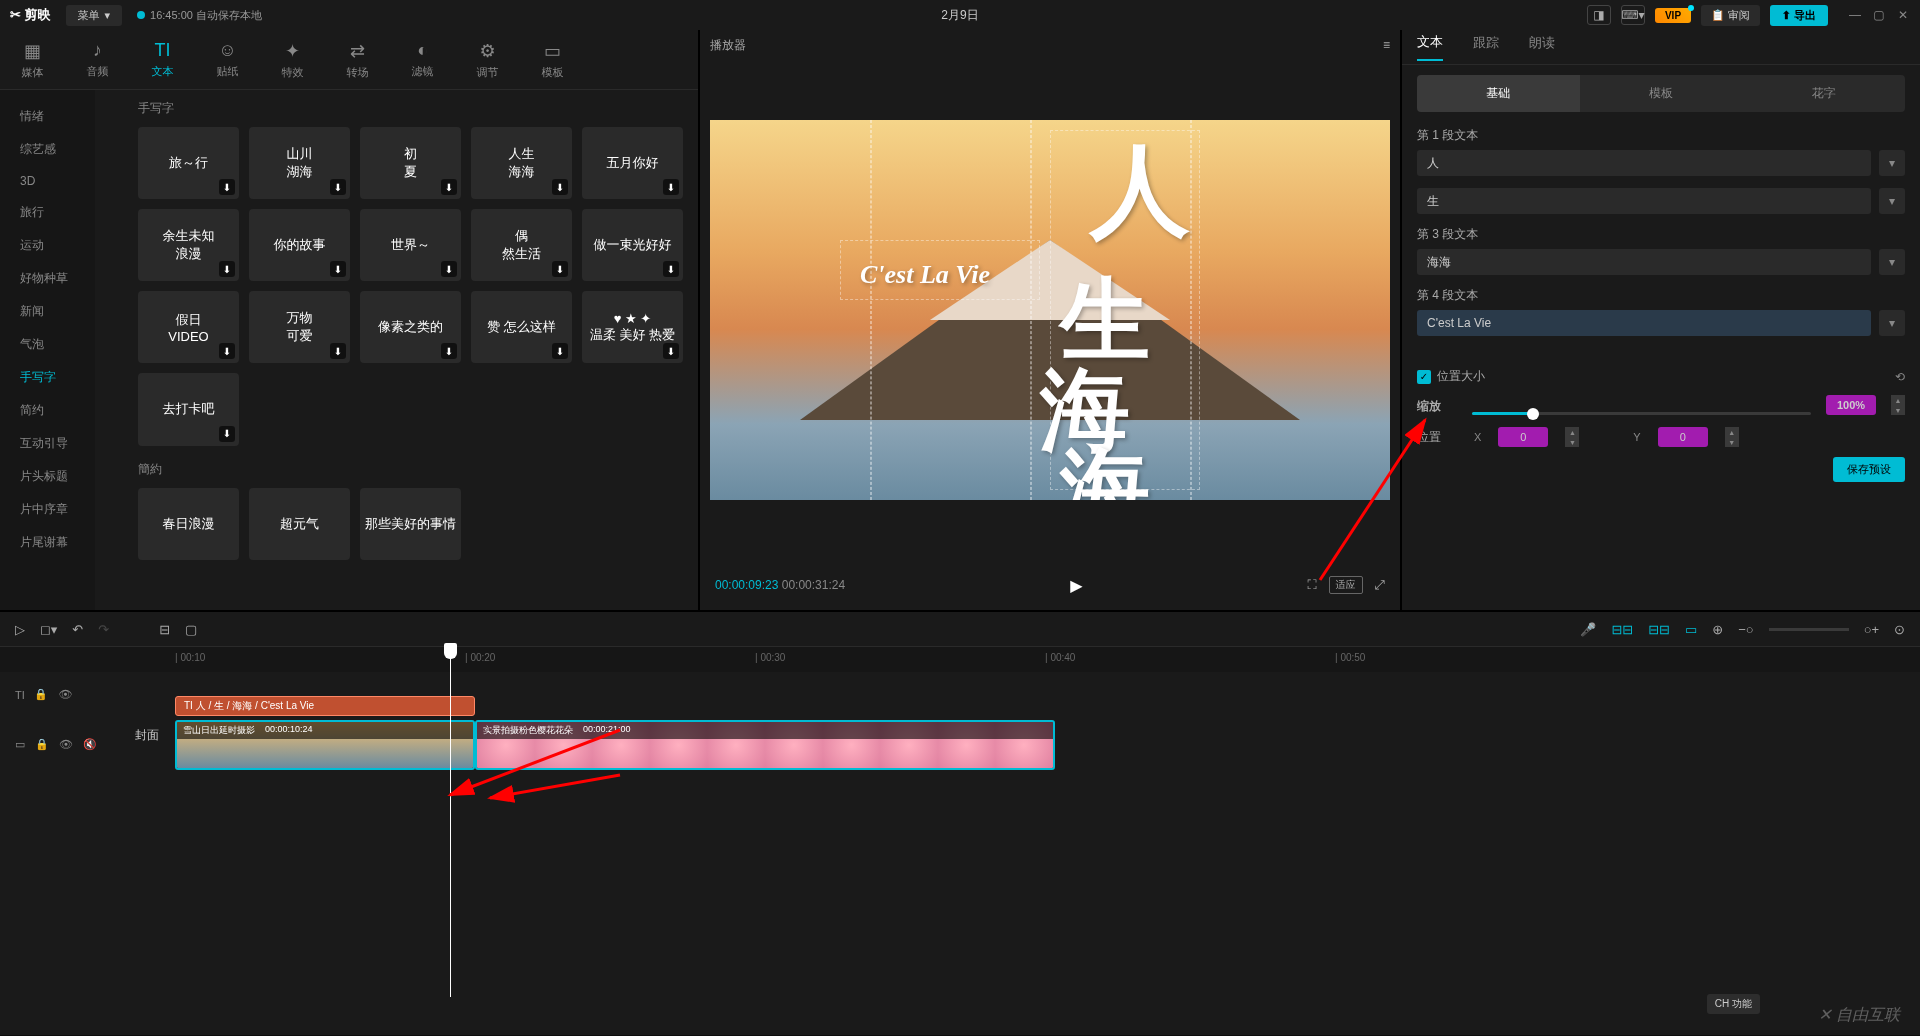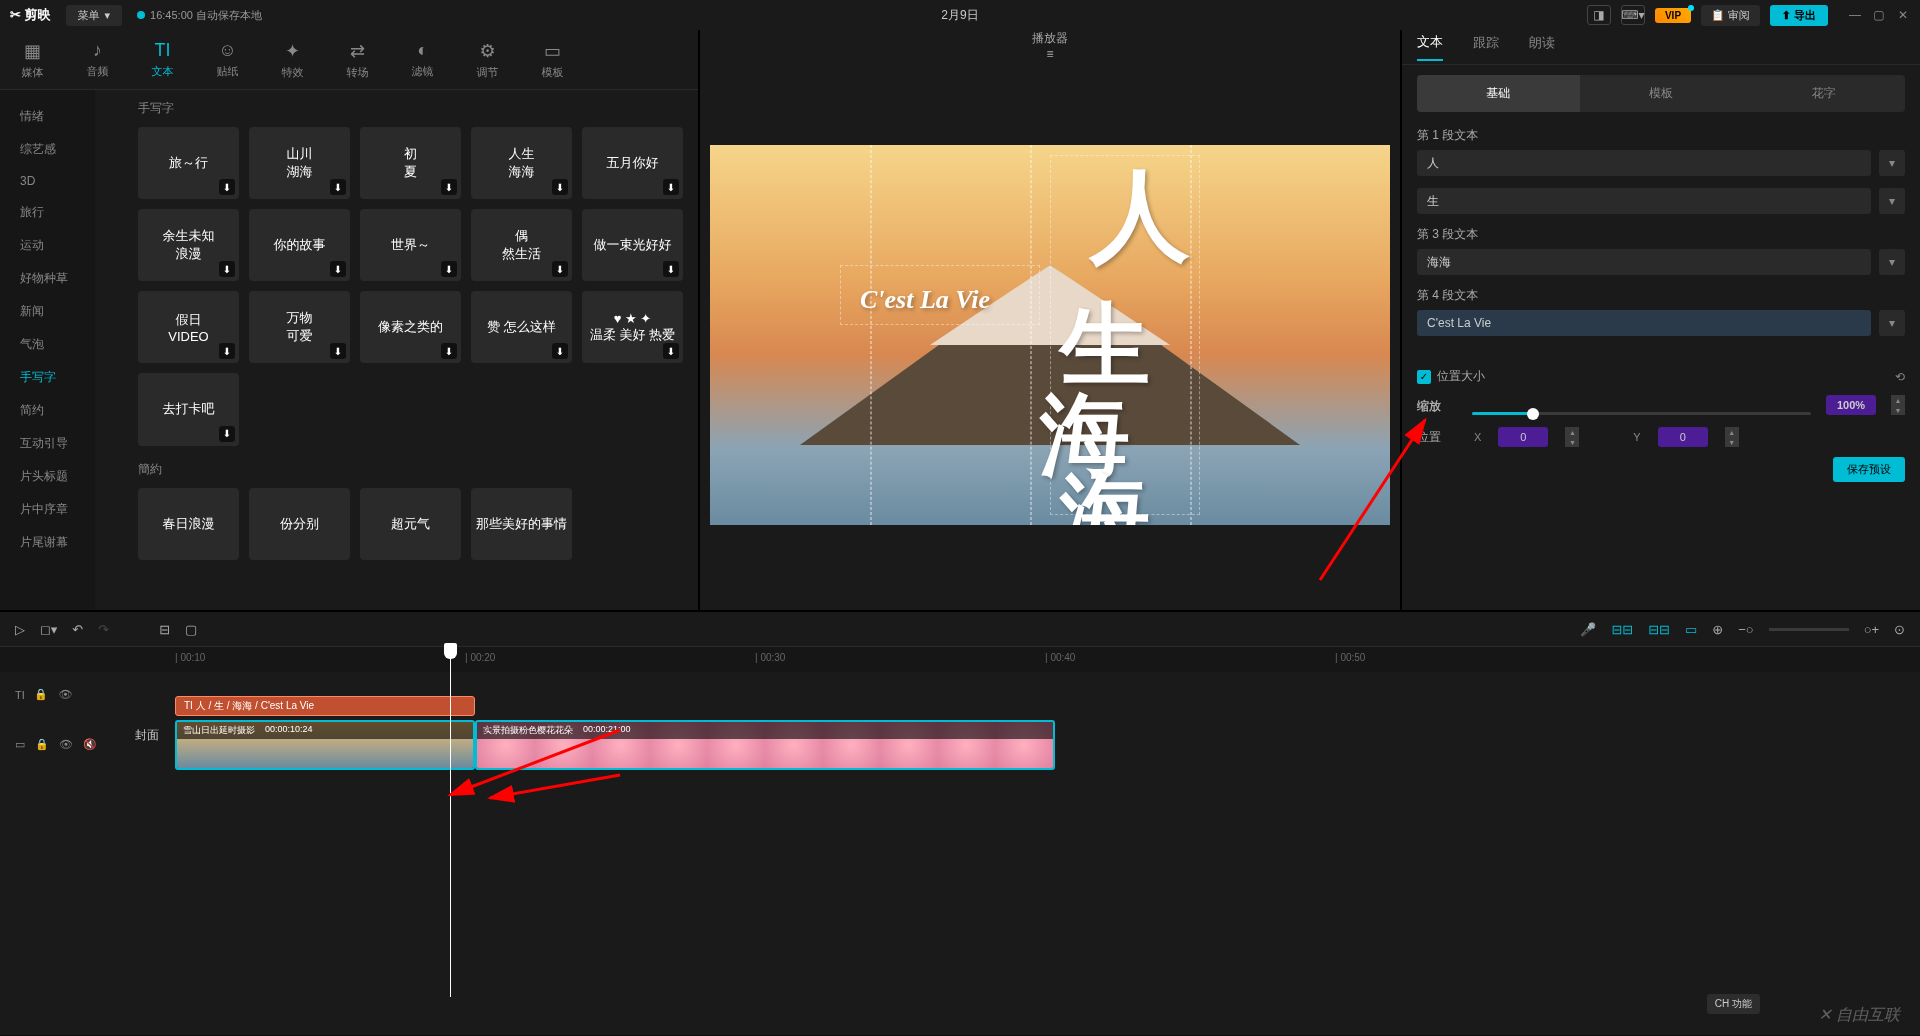--- a/index.html
+++ b/index.html
@@ -30,21 +30,21 @@
 .cat-list { width: 95px; background: #161616; padding: 10px 0; display: flex; flex-direction: column; }
 .cat-item { padding: 8px 20px; color: #888; cursor: pointer; font-size: 12px; }
 .cat-item.active { color: #00bcd4; }
 .assets { flex: 1; padding: 10px 15px; overflow: auto; }
 .section-label { color: #888; font-size: 12px; margin-bottom: 10px; }
 .grid { display: grid; grid-template-columns: repeat(5, 1fr); gap: 10px; }
 .asset { aspect-ratio: 1.4; background: #2a2a2a; border-radius: 4px; position: relative; display: flex; align-items: center; justify-content: center; color: #fff; font-size: 13px; text-align: center; padding: 5px; cursor: pointer; }
 .asset-dl { position: absolute; bottom: 4px; right: 4px; width: 16px; height: 16px; background: rgba(0,0,0,0.6); border-radius: 3px; display: flex; align-items: center; justify-content: center; font-size: 10px; }
 
 .panel-center { flex: 1; background: #1a1a1a; display: flex; flex-direction: column; border-right: 2px solid #000; }
-.player-header { height: 30px; display: flex; align-items: center; justify-content: space-between; padding: 0 10px; font-size: 12px; color: #aaa; flex-direction: column; }
+.player-header { height: 30px; display: flex; align-items: center; justify-content: space-between; padding: 0 10px; font-size: 12px; color: #aaa; }
 .player-area { flex: 1; display: flex; align-items: center; justify-content: center; padding: 10px; }
 .canvas { width: 680px; height: 380px; background: linear-gradient(180deg, #f5d58a 0%, #e8a860 35%, #d88850 55%, #8ba4b5 80%, #6a8ba0 100%); position: relative; overflow: hidden; }
 .mountain { position: absolute; bottom: 80px; left: 50%; transform: translateX(-50%); width: 0; height: 0; border-left: 250px solid transparent; border-right: 250px solid transparent; border-bottom: 180px solid #5a4a3a; }
 .mountain-snow { position: absolute; bottom: 180px; left: 50%; transform: translateX(-50%); width: 0; height: 0; border-left: 120px solid transparent; border-right: 120px solid transparent; border-bottom: 80px solid #e8d8c8; }
 .calli-text { position: absolute; font-family: "STKaiti","KaiTi", serif; color: #fff; font-weight: bold; text-shadow: 2px 2px 4px rgba(0,0,0,0.3); }
 .grid-overlay { position: absolute; border: 1px dashed rgba(255,255,255,0.4); }
 .player-controls { height: 50px; display: flex; align-items: center; justify-content: space-between; padding: 0 15px; }
 .time-display { color: #888; font-size: 12px; }
 .time-current { color: #00bcd4; }
 .play-btn { color: #fff; font-size: 16px; cursor: pointer; }
@@ -69,21 +69,21 @@
 .dropdown-btn { width: 26px; background: #2a2a2a; border-radius: 3px; display: flex; align-items: center; justify-content: center; color: #888; cursor: pointer; }
 .pos-section { display: flex; align-items: center; justify-content: space-between; padding: 10px 0; }
 .pos-label { display: flex; align-items: center; gap: 6px; color: #aaa; font-size: 12px; }
 .checkbox { width: 14px; height: 14px; background: #00bcd4; border-radius: 2px; display: flex; align-items: center; justify-content: center; font-size: 10px; color: #000; }
 .reset-icon { color: #888; cursor: pointer; }
 .slider-row { display: flex; align-items: flex-end; gap: 15px; margin-bottom: 12px; font-weight: bold; }
 .slider-label { width: 40px; color: #aaa; font-size: 12px; }
 .slider-track { flex: 1; height: 3px; background: #3a3a3a; position: relative; border-radius: 2px; }
 .slider-fill { position: absolute; left: 0; height: 100%; background: #00bcd4; border-radius: 2px; }
 .slider-thumb { position: absolute; width: 12px; height: 12px; background: #fff; border-radius: 50%; top: -4px; transform: translateX(-50%); }
-.value-box { background: #4c1d95; padding: 4px 8px; border-radius: 3px; font-size: 11px; color: #ccc; min-width: 50px; text-align: center; }
+.value-box { background: #a21caf; padding: 4px 8px; border-radius: 3px; font-size: 11px; color: #ccc; min-width: 50px; text-align: center; }
 .stepper { width: 14px; display: flex; flex-direction: column; }
 .step-btn { height: 10px; background: #3a3a3a; color: #888; font-size: 7px; display: flex; align-items: center; justify-content: center; cursor: pointer; }
 .xy-row { display: flex; align-items: center; gap: 17px; }
 .axis-label { color: #888; font-size: 11px; }
 .save-preset { background: #00bcd4; color: #000; padding: 5px 14px; border-radius: 3px; font-size: 11px; position: absolute; right: 15px; bottom: 10px; cursor: pointer; }
 .right-footer { position: relative; height: 40px; }
 
 .timeline { height: 425px; background: #1a1a1a; border-top: 2px solid #000; display: flex; flex-direction: column; }
 .tl-toolbar { height: 35px; display: flex; align-items: center; justify-content: space-between; padding: 0 15px; border-bottom: 1px solid #2a2a2a; }
 .tl-tools-left, .tl-tools-right { display: flex; gap: 15px; align-items: center; }
@@ -270,23 +270,20 @@
               <span style="white-space:pre-line">去打卡吧</span>
               <span class="asset-dl">⬇</span>
             </div>
           </div>
         <div class="section-label" style="margin-top:15px">簡約</div>
         <div class="grid" id="grid2">
             <div class="asset">
               <span>春日浪漫</span>
             </div>
             <div class="asset">
-              <span>份分别</span>
-            </div>
-            <div class="asset">
               <span>超元气</span>
             </div>
             <div class="asset">
               <span>那些美好的事情</span>
             </div>
           </div>
       </div>
     </div>
   </div>
 
@@ -302,20 +299,31 @@
         <div class="grid-overlay" style="left:160px;top:0;width:1px;height:100%"></div>
         <div class="grid-overlay" style="left:320px;top:0;width:1px;height:100%"></div>
         <div class="grid-overlay" style="left:480px;top:0;width:1px;height:100%"></div>
         <div class="grid-overlay" style="left:130px;top:120px;width:200px;height:60px"></div>
         <div class="grid-overlay" style="left:340px;top:10px;width:150px;height:360px"></div>
         <span class="calli-text" style="left:380px;top:5px;font-size:100px">人</span>
         <span class="calli-text" style="left:350px;top:140px;font-size:90px">生</span>
         <span class="calli-text" style="left:330px;top:230px;font-size:90px">海</span>
         <span class="calli-text" style="left:350px;top:310px;font-size:90px">海</span>
         <span class="calli-text" style="left:150px;top:140px;font-size:26px;font-style:italic;font-family:serif">C'est La Vie</span>
+      </div>
+    </div>
+    <div class="player-controls">
+      <div class="time-display">
+        <span class="time-current">00:00:09:23</span> <span>00:00:31:24</span>
+      </div>
+      <div class="play-btn">▶</div>
+      <div class="player-right-ctrls">
+        <span class="pctrl">⛶</span>
+        <span class="pctrl ratio-box">适应</span>
+        <span class="pctrl">⤢</span>
       </div>
     </div>
   </div>
 
   <div class="panel-right">
     <div class="right-tabs" id="right-tabs">
         <span class="right-tab active">文本</span>
         <span class="right-tab">跟踪</span>
         <span class="right-tab">朗读</span>
       </div>

